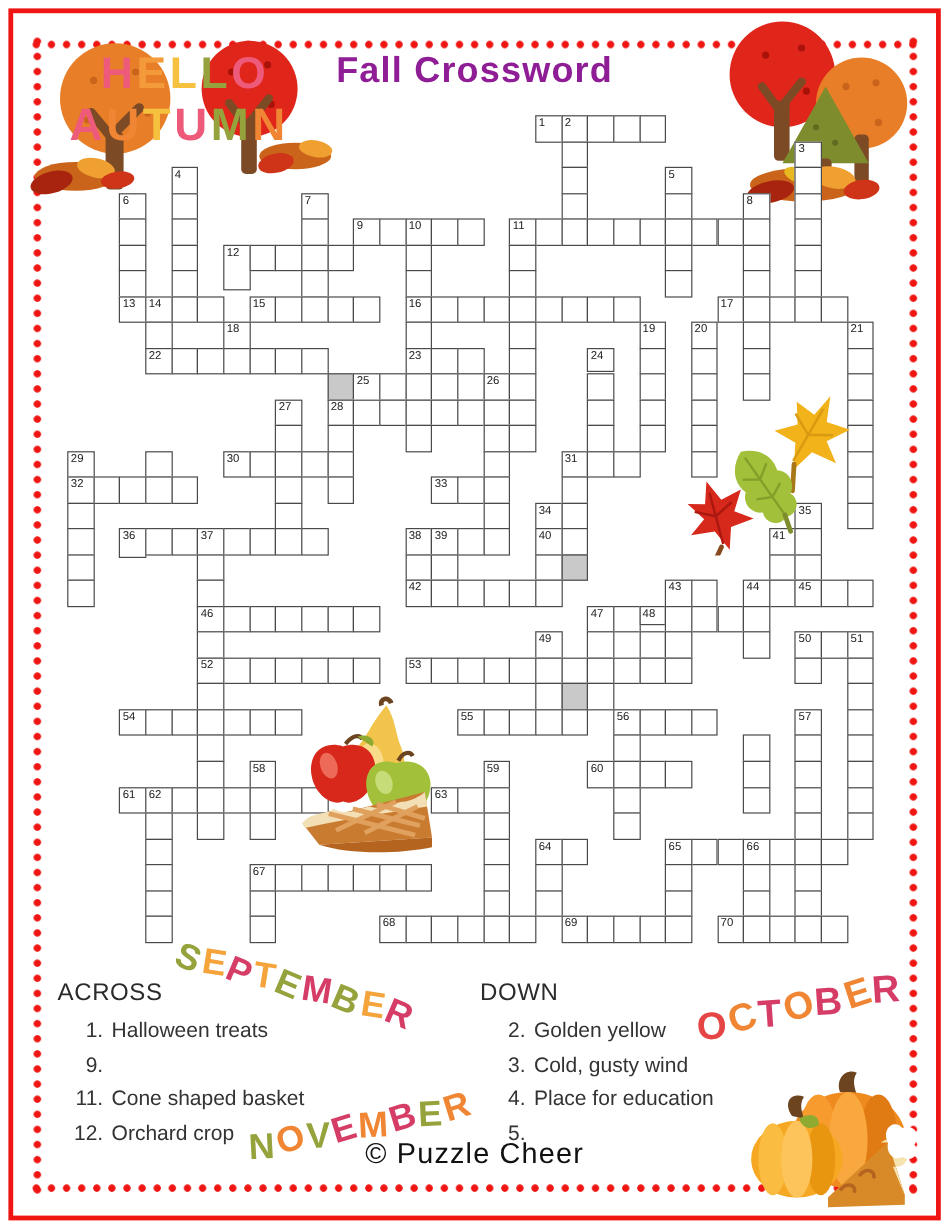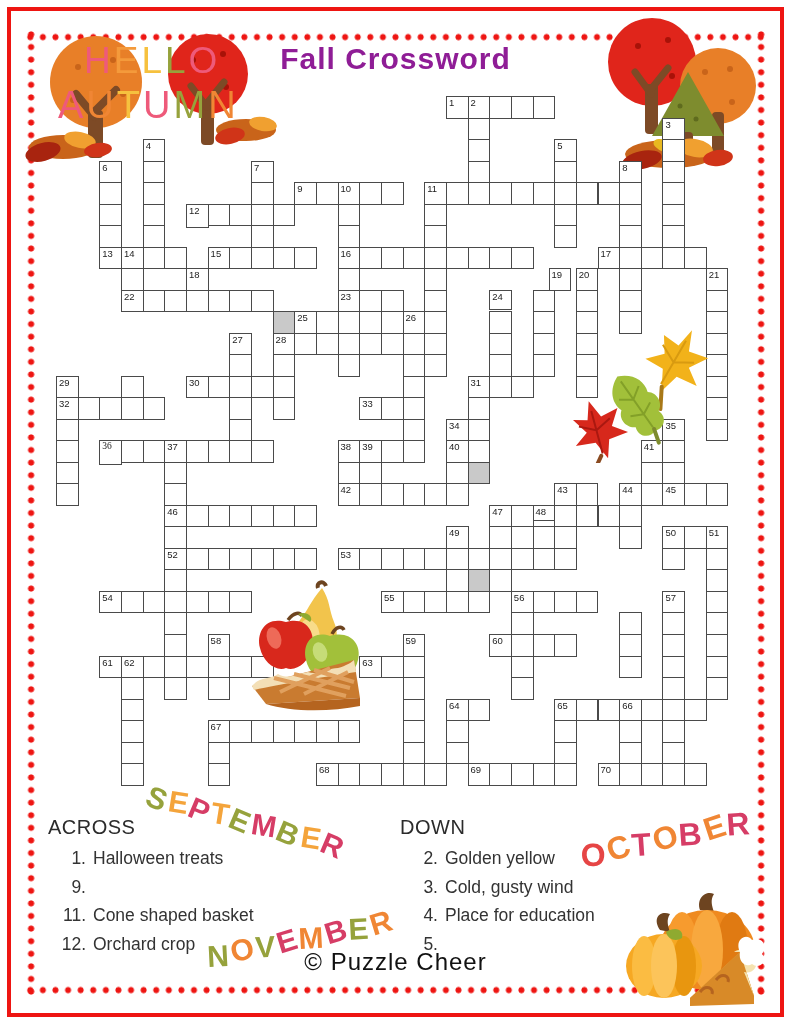--- a/index.html
+++ b/index.html
@@ -11,21 +11,21 @@
   .dotstrip{position:absolute;background-image:radial-gradient(circle,#ee1512 2.7px,rgba(0,0,0,0) 3.3px);
        background-size:12.6px 12.6px;background-position:center;}
   .dot-top{left:24px;right:24px;top:30px;height:13px;}
   .dot-bottom{left:24px;right:24px;bottom:28px;height:13px;}
   .dot-left{top:30px;bottom:28px;left:24px;width:13px;}
   .dot-right{top:30px;bottom:28px;right:24px;width:13px;}
   
   .page-title{position:absolute;left:0;top:42px;width:791px;text-align:center;
        font-size:30px;font-weight:800;color:#8f1d96;letter-spacing:1px;}
   
-  .hello-word{position:absolute;font-weight:400;letter-spacing:3px;}
+  .hello-word{position:absolute;font-weight:700;letter-spacing:3px;}
   .hello-line1{left:84px;top:40px;font-size:37px;}
   .hello-line2{left:58px;top:84px;font-size:38px;}
   
   #grid{position:absolute;left:0;top:0;}
   .cell{position:absolute;background:#ffffff;border:1px solid #4a4a4a;box-sizing:border-box;}
   .cell.gray{background:#c9c9c9;}
   .cellnum{position:absolute;font-size:9.5px;color:#1c1c1c;line-height:1;
        padding:1px 0 0 2px;pointer-events:none;}
   
   .clue-head{position:absolute;font-size:20px;color:#2b2b2b;letter-spacing:0.5px;}
@@ -167,21 +167,21 @@
     <div class="cell" style="left: 489.2px; top: 182.08px; width: 22.66px; height: 22.52px;"></div>
     <div class="cell" style="left: 510.86px; top: 182.08px; width: 22.66px; height: 22.52px;"></div>
     <div class="cell" style="left: 532.52px; top: 182.08px; width: 22.66px; height: 22.52px;"></div>
     <div class="cell" style="left: 554.18px; top: 182.08px; width: 22.66px; height: 22.52px;"></div>
     <div class="cell" style="left: 575.84px; top: 182.08px; width: 22.66px; height: 22.52px;"></div>
     <div class="cell" style="left: 597.5px; top: 182.08px; width: 22.66px; height: 22.52px;"></div>
     <div class="cell" style="left: 619.16px; top: 182.08px; width: 22.66px; height: 22.52px;"></div>
     <div class="cell" style="left: 662.48px; top: 182.08px; width: 22.66px; height: 22.52px;"></div>
     <div class="cell" style="left: 99.32px; top: 203.6px; width: 22.66px; height: 22.52px;"></div>
     <div class="cell" style="left: 142.64px; top: 203.6px; width: 22.66px; height: 22.52px;"></div>
-    <div class="cell" style="left: 185.96px; top: 203.6px; width: 22.66px; height: 24px;">
+    <div class="cell" style="left: 185.96px; top: 203.6px; width: 22.66px; height: 38px;">
       <div class="cellnum">12</div>
     </div>
     <div class="cell" style="left: 207.62px; top: 203.6px; width: 22.66px; height: 22.52px;"></div>
     <div class="cell" style="left: 229.28px; top: 203.6px; width: 22.66px; height: 22.52px;"></div>
     <div class="cell" style="left: 250.94px; top: 203.6px; width: 22.66px; height: 22.52px;"></div>
     <div class="cell" style="left: 272.6px; top: 203.6px; width: 22.66px; height: 22.52px;"></div>
     <div class="cell" style="left: 337.58px; top: 203.6px; width: 22.66px; height: 22.52px;"></div>
     <div class="cell" style="left: 424.22px; top: 203.6px; width: 22.66px; height: 22.52px;"></div>
     <div class="cell" style="left: 554.18px; top: 203.6px; width: 22.66px; height: 22.52px;"></div>
     <div class="cell" style="left: 619.16px; top: 203.6px; width: 22.66px; height: 22.52px;"></div>
@@ -226,21 +226,21 @@
     <div class="cell" style="left: 619.16px; top: 246.64px; width: 22.66px; height: 22.52px;"></div>
     <div class="cell" style="left: 640.82px; top: 246.64px; width: 22.66px; height: 22.52px;"></div>
     <div class="cell" style="left: 662.48px; top: 246.64px; width: 22.66px; height: 22.52px;"></div>
     <div class="cell" style="left: 684.14px; top: 246.64px; width: 22.66px; height: 22.52px;"></div>
     <div class="cell" style="left: 120.98px; top: 268.16px; width: 22.66px; height: 22.52px;"></div>
     <div class="cell" style="left: 185.96px; top: 268.16px; width: 22.66px; height: 22.52px;">
       <div class="cellnum">18</div>
     </div>
     <div class="cell" style="left: 337.58px; top: 268.16px; width: 22.66px; height: 22.52px;"></div>
     <div class="cell" style="left: 424.22px; top: 268.16px; width: 22.66px; height: 22.52px;"></div>
-    <div class="cell" style="left: 532.52px; top: 268.16px; width: 22.66px; height: 22.52px; margin-left: 16px;">
+    <div class="cell" style="left: 532.52px; top: 268.16px; width: 22.66px; height: 22.52px;">
       <div class="cellnum">19</div>
     </div>
     <div class="cell" style="left: 575.84px; top: 268.16px; width: 22.66px; height: 22.52px;">
       <div class="cellnum">20</div>
     </div>
     <div class="cell" style="left: 619.16px; top: 268.16px; width: 22.66px; height: 22.52px;"></div>
     <div class="cell" style="left: 705.8px; top: 268.16px; width: 22.66px; height: 22.52px;">
       <div class="cellnum">21</div>
     </div>
     <div class="cell" style="left: 120.98px; top: 289.68px; width: 22.66px; height: 22.52px;">
@@ -348,21 +348,21 @@
     <div class="cell" style="left: 402.56px; top: 418.8px; width: 22.66px; height: 22.52px;"></div>
     <div class="cell" style="left: 445.88px; top: 418.8px; width: 22.66px; height: 22.52px;">
       <div class="cellnum">34</div>
     </div>
     <div class="cell" style="left: 467.54px; top: 418.8px; width: 22.66px; height: 22.52px;"></div>
     <div class="cell" style="left: 662.48px; top: 418.8px; width: 22.66px; height: 22.52px;">
       <div class="cellnum">35</div>
     </div>
     <div class="cell" style="left: 705.8px; top: 418.8px; width: 22.66px; height: 22.52px;"></div>
     <div class="cell" style="left: 56px; top: 440.32px; width: 22.66px; height: 22.52px;"></div>
-    <div class="cell" style="left: 99.32px; top: 440.32px; width: 22.66px; height: 25px; font-family: Liberation Serif, serif;">
+    <div class="cell" style="left: 99.32px; top: 440.32px; width: 22.66px; height: 25px;">
       <div class="cellnum">36</div>
     </div>
     <div class="cell" style="left: 120.98px; top: 440.32px; width: 22.66px; height: 22.52px;"></div>
     <div class="cell" style="left: 142.64px; top: 440.32px; width: 22.66px; height: 22.52px;"></div>
     <div class="cell" style="left: 164.3px; top: 440.32px; width: 22.66px; height: 22.52px;">
       <div class="cellnum">37</div>
     </div>
     <div class="cell" style="left: 185.96px; top: 440.32px; width: 22.66px; height: 22.52px;"></div>
     <div class="cell" style="left: 207.62px; top: 440.32px; width: 22.66px; height: 22.52px;"></div>
     <div class="cell" style="left: 229.28px; top: 440.32px; width: 22.66px; height: 22.52px;"></div>

